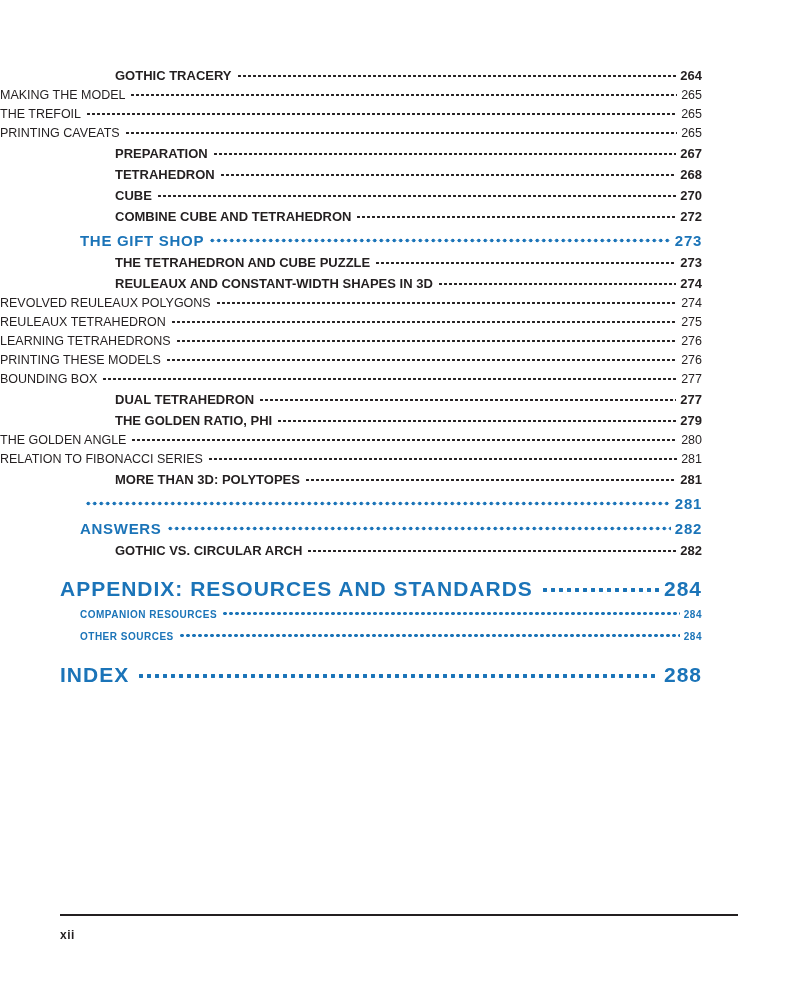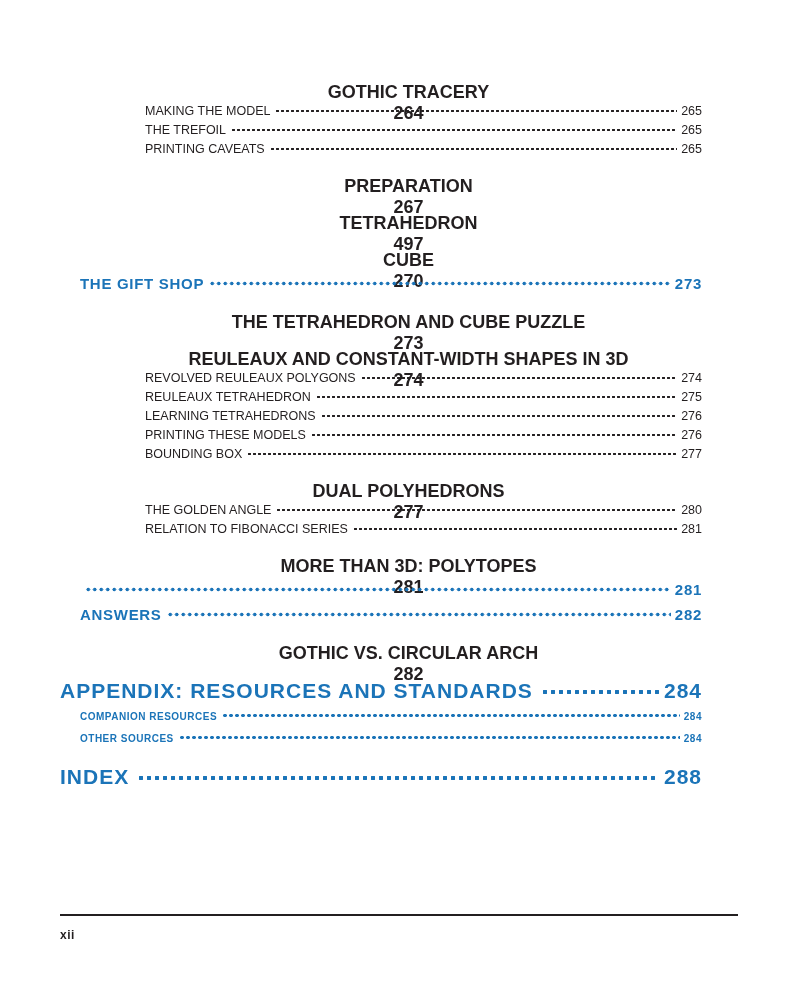--- a/index.html
+++ b/index.html
@@ -87,32 +87,30 @@
     color: var(--accent);
   }
   .l1b .leader {
     background-image: radial-gradient(circle, currentColor 1.6px, transparent 2px);
     background-size: 6px 5px;
     background-position: 0 calc(100% - 8px);
   }
 
   
   .l2 {
-    margin-top: 18px;
+    margin-top: 2px;
     height: 19px;
     padding-left: 115px;
-    font-size: 18px;
-    font-weight: bold;
-    flex-direction: column;
+    font-size: 13px;
+    font-weight: bold;
   }
 
   
   .l3 {
     height: 19px;
-    padding-left: 145px;
     font-size: 12.5px;
     font-weight: normal;
   }
 
   .pagenum { white-space: nowrap; }
 
   .footer-rule {
     position: absolute;
     left: 60px;
     width: 678px;
@@ -161,29 +159,34 @@
 
   <div class="row l2">
     <span class="label">PREPARATION</span>
     <span class="leader"></span>
     <span class="pagenum">267</span>
   </div>
 
   <div class="row l2">
     <span class="label">TETRAHEDRON</span>
     <span class="leader"></span>
-    <span class="pagenum">497</span>
+    <span class="pagenum">268</span>
   </div>
 
   <div class="row l2">
     <span class="label">CUBE</span>
     <span class="leader"></span>
     <span class="pagenum">270</span>
   </div>
 
+  <div class="row l2">
+    <span class="label">COMBINE CUBE AND TETRAHEDRON</span>
+    <span class="leader"></span>
+    <span class="pagenum">272</span>
+  </div>
 
   <div class="row l1">
     <span class="label">THE GIFT SHOP</span>
     <span class="leader"></span>
     <span class="pagenum">273</span>
   </div>
 
   <div class="row l2">
     <span class="label">THE TETRAHEDRON AND CUBE PUZZLE</span>
     <span class="leader"></span>
@@ -220,25 +223,30 @@
     <span class="pagenum">276</span>
   </div>
 
   <div class="row l3">
     <span class="label">BOUNDING BOX</span>
     <span class="leader"></span>
     <span class="pagenum">277</span>
   </div>
 
   <div class="row l2">
-    <span class="label">DUAL POLYHEDRONS</span>
+    <span class="label">DUAL TETRAHEDRON</span>
     <span class="leader"></span>
     <span class="pagenum">277</span>
   </div>
 
+  <div class="row l2">
+    <span class="label">THE GOLDEN RATIO, PHI</span>
+    <span class="leader"></span>
+    <span class="pagenum">279</span>
+  </div>
 
   <div class="row l3">
     <span class="label">THE GOLDEN ANGLE</span>
     <span class="leader"></span>
     <span class="pagenum">280</span>
   </div>
 
   <div class="row l3">
     <span class="label">RELATION TO FIBONACCI SERIES</span>
     <span class="leader"></span>

